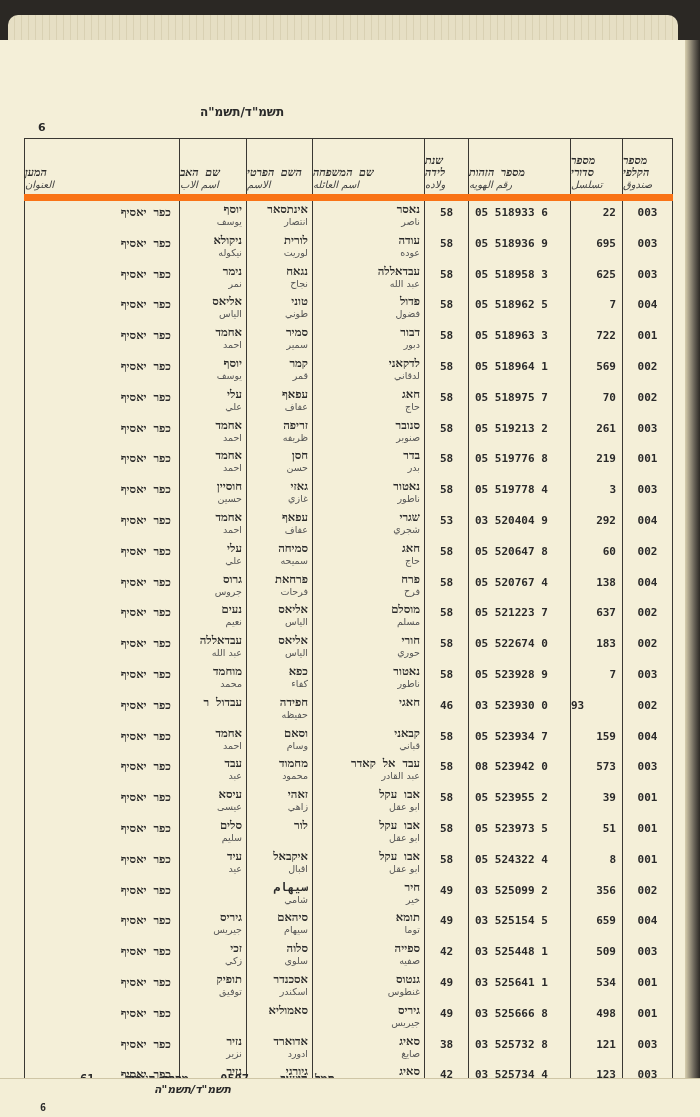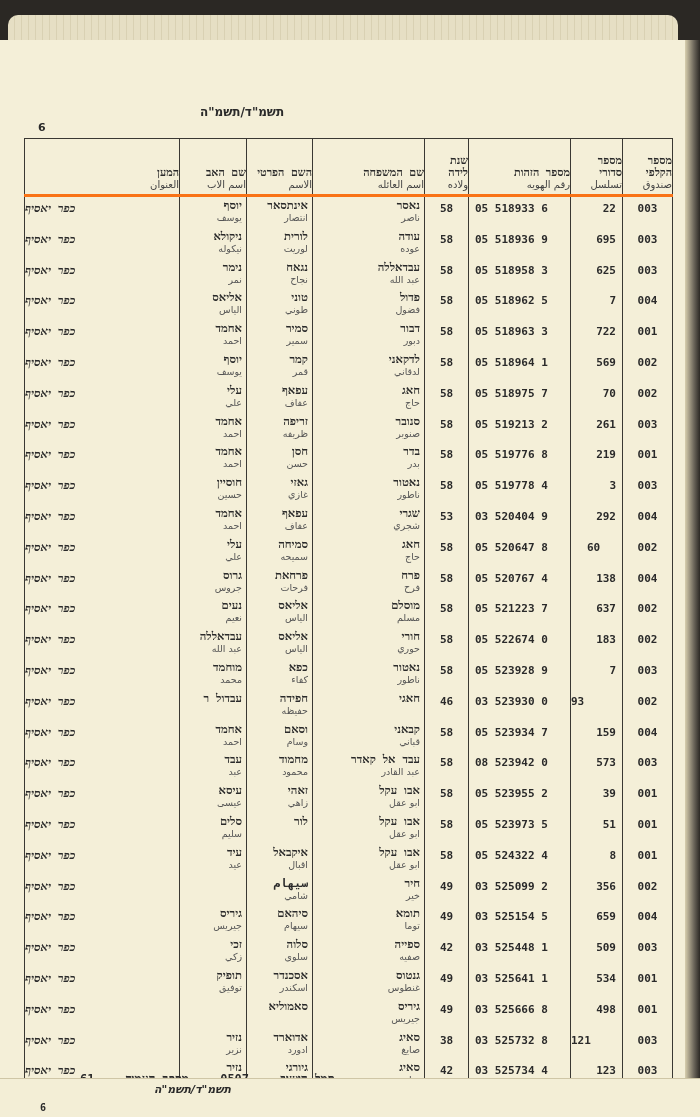--- a/index.html
+++ b/index.html
@@ -6,29 +6,29 @@
   body { width:700px; height:1117px; background:#2b2824; position:relative; overflow:hidden; font-family:"DejaVu Sans Mono", monospace; }
   .stack { position:absolute; left:8px; top:15px; width:670px; height:30px; background:repeating-linear-gradient(90deg,#e6dfc4 0 6px,#d9d1b3 6px 7px); border-radius:10px 10px 0 0; }
   .page { position:absolute; left:0; top:40px; width:685px; height:1040px; background:#f4efd8; }
   .page-edge { position:absolute; left:685px; top:40px; width:15px; height:1077px; background:linear-gradient(90deg,#d8cfae,#6b655a 60%,#2b2824); }
   .page2 { position:absolute; left:0; top:1078px; width:700px; height:39px; background:#f3eed6; border-top:1px solid #cfc6a6; }
   .hdr-title { position:absolute; top:105px; left:200px; font-family:"DejaVu Sans", sans-serif; font-weight:bold; font-size:12px; color:#2a2a2a; direction:rtl; }
   .page-num { position:absolute; top:121px; left:38px; font-family:"DejaVu Sans", sans-serif; font-weight:bold; font-size:11px; color:#2a2a2a; }
   table.reg { position:absolute; left:24px; top:138px; width:648px; border-collapse:collapse; direction:rtl; table-layout:fixed; color:#2a2a2a; }
   table.reg th, table.reg td { border-left:1px solid #3a3833; border-right:1px solid #3a3833; padding:0; }
   table.reg { border:1px solid #3a3833; }
-  table.reg thead th { border-bottom:3px solid #f97316; height:52px; vertical-align:bottom; padding-bottom:3px; font-weight:bold; font-size:11px; line-height:12px; text-align:right; font-family:"DejaVu Sans Mono", monospace; }
+  table.reg thead th { border-bottom:7px solid #f97316; height:52px; vertical-align:bottom; padding-bottom:3px; font-weight:bold; font-size:11px; line-height:12px; text-align:left; font-family:"DejaVu Sans Mono", monospace;font-style:italic; }
   th .ar { display:block; font-weight:normal; font-size:10px; color:#444; font-family:"DejaVu Sans", sans-serif; }
   tbody td { height:24.8px; vertical-align:top; font-size:11px; line-height:11px; }
   .num { text-align:center; direction:ltr; padding-top:6px !important; font-weight:bold; }
   .idc { direction:ltr; text-align:left; padding:6px 0 0 6px !important; font-weight:bold; white-space:nowrap; }
   .heb { text-align:right; padding:3px 4px 0 0 !important; font-weight:bold; }
   .heb .h { display:block; font-size:11.5px; }
   .heb .a { display:block; font-size:9.5px; font-weight:normal; color:#555; margin-top:1px; font-family:"DejaVu Sans", sans-serif; }
-  .addr { text-align:left; padding:6px 8px 0 0 !important; font-weight:bold; font-size:11.5px;font-style:italic; }
+  .addr { text-align:right; padding:6px 8px 0 0 !important; font-weight:bold; font-size:11.5px; }
   .footer { position:absolute; top:1072px; left:56px; direction:rtl; font-size:12px; font-weight:bold; color:#2a2a2a; white-space:nowrap; }
   .footer span { margin-left:24px; }
   .p2-title { position:absolute; top:1083px; left:154px; font-family:"DejaVu Sans", sans-serif; font-style:italic; font-weight:bold; font-size:11px; color:#2a2a2a; }
   .p2-num { position:absolute; top:1102px; left:40px; font-size:10px; font-weight:bold; color:#2a2a2a; }
 </style>
 </head>
 <body>
 
 <div class="stack"></div>
 <div class="page"></div>
@@ -265,21 +265,21 @@
           <span class="a">عفاف</span>
         </td>
         <td class="heb">
           <span class="h">אחמד</span>
           <span class="a">احمد</span>
         </td>
         <td class="addr">כפר יאסיף</td>
       </tr>
       <tr>
         <td class="num">002</td>
-        <td class="num" style="text-align:center;padding-right:6px">60</td>
+        <td class="num" style="text-align:right;padding-right:6px">60</td>
         <td class="idc">05 520647 8</td>
         <td class="num">58</td>
         <td class="heb">
           <span class="h">חאג</span>
           <span class="a">حاج</span>
         </td>
         <td class="heb">
           <span class="h">סמיחה</span>
           <span class="a">سميحه</span>
         </td>
@@ -569,21 +569,21 @@
           <span class="a"></span>
         </td>
         <td class="heb">
           <span class="h"></span>
           <span class="a"></span>
         </td>
         <td class="addr">כפר יאסיף</td>
       </tr>
       <tr>
         <td class="num">003</td>
-        <td class="num" style="text-align:left;padding-right:6px">121</td>
+        <td class="num" style="text-align:right;padding-right:6px">121</td>
         <td class="idc">03 525732 8</td>
         <td class="num">38</td>
         <td class="heb">
           <span class="h">סאיג</span>
           <span class="a">صايغ</span>
         </td>
         <td class="heb">
           <span class="h">אדוארד</span>
           <span class="a">ادورد</span>
         </td>

